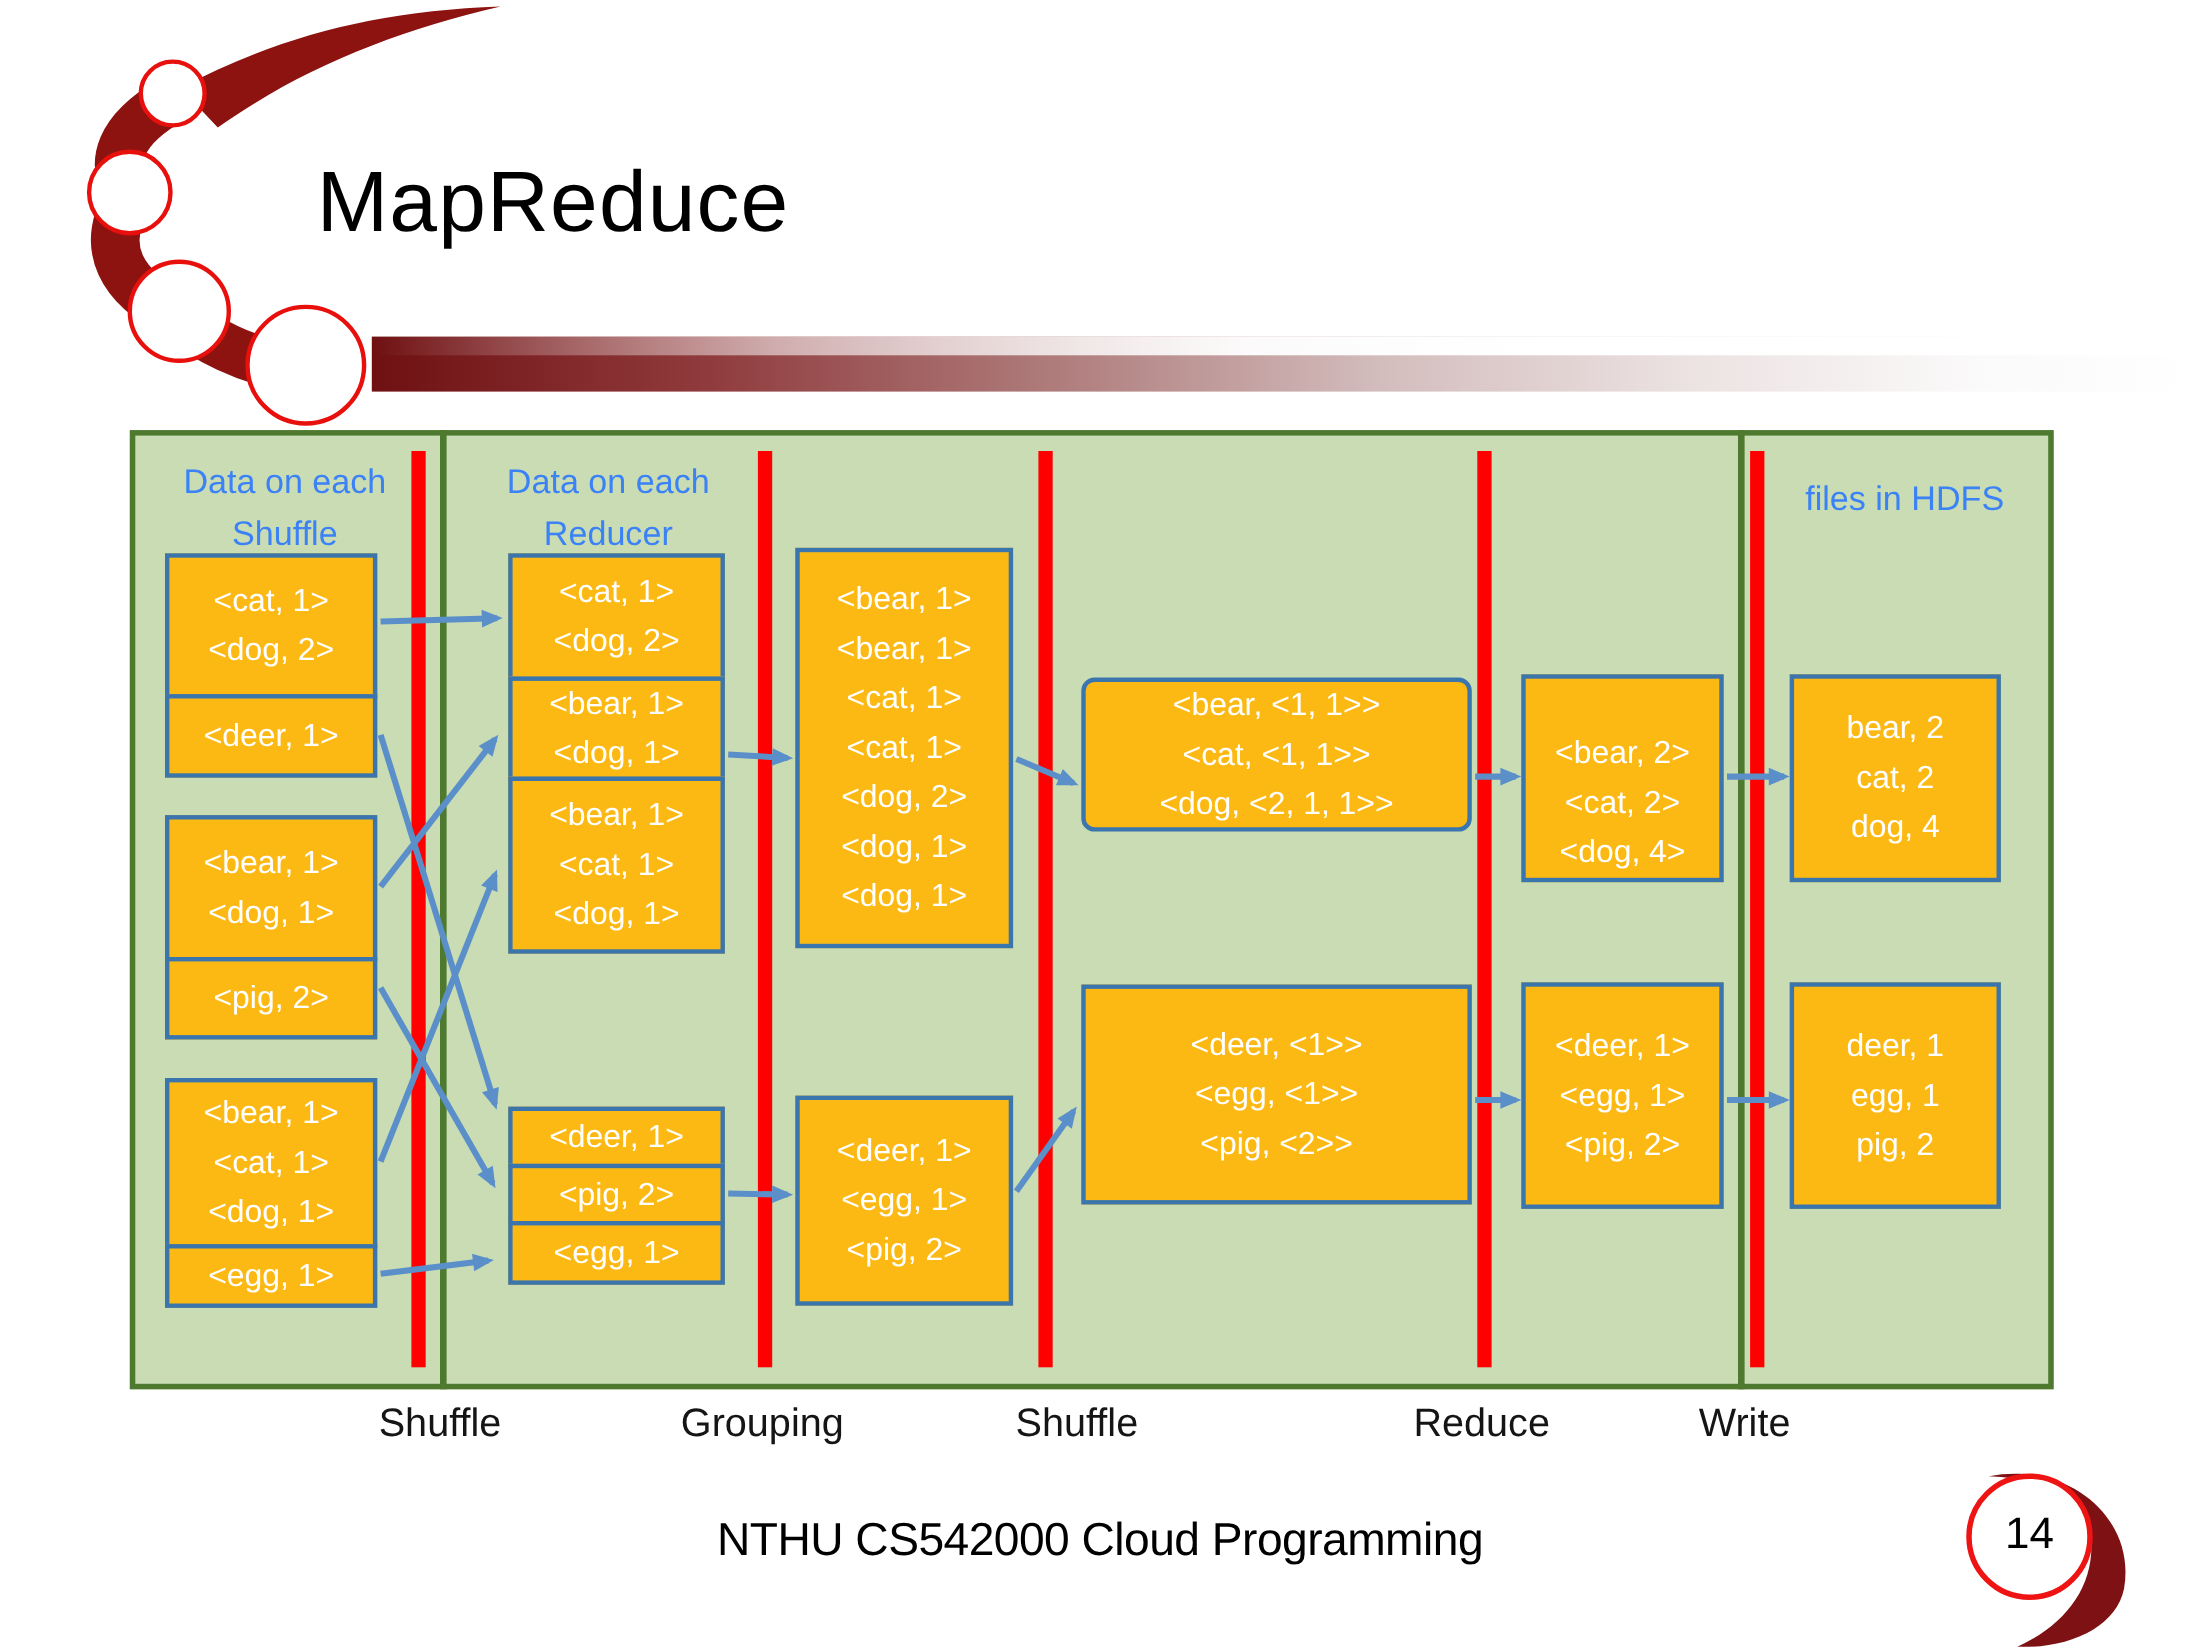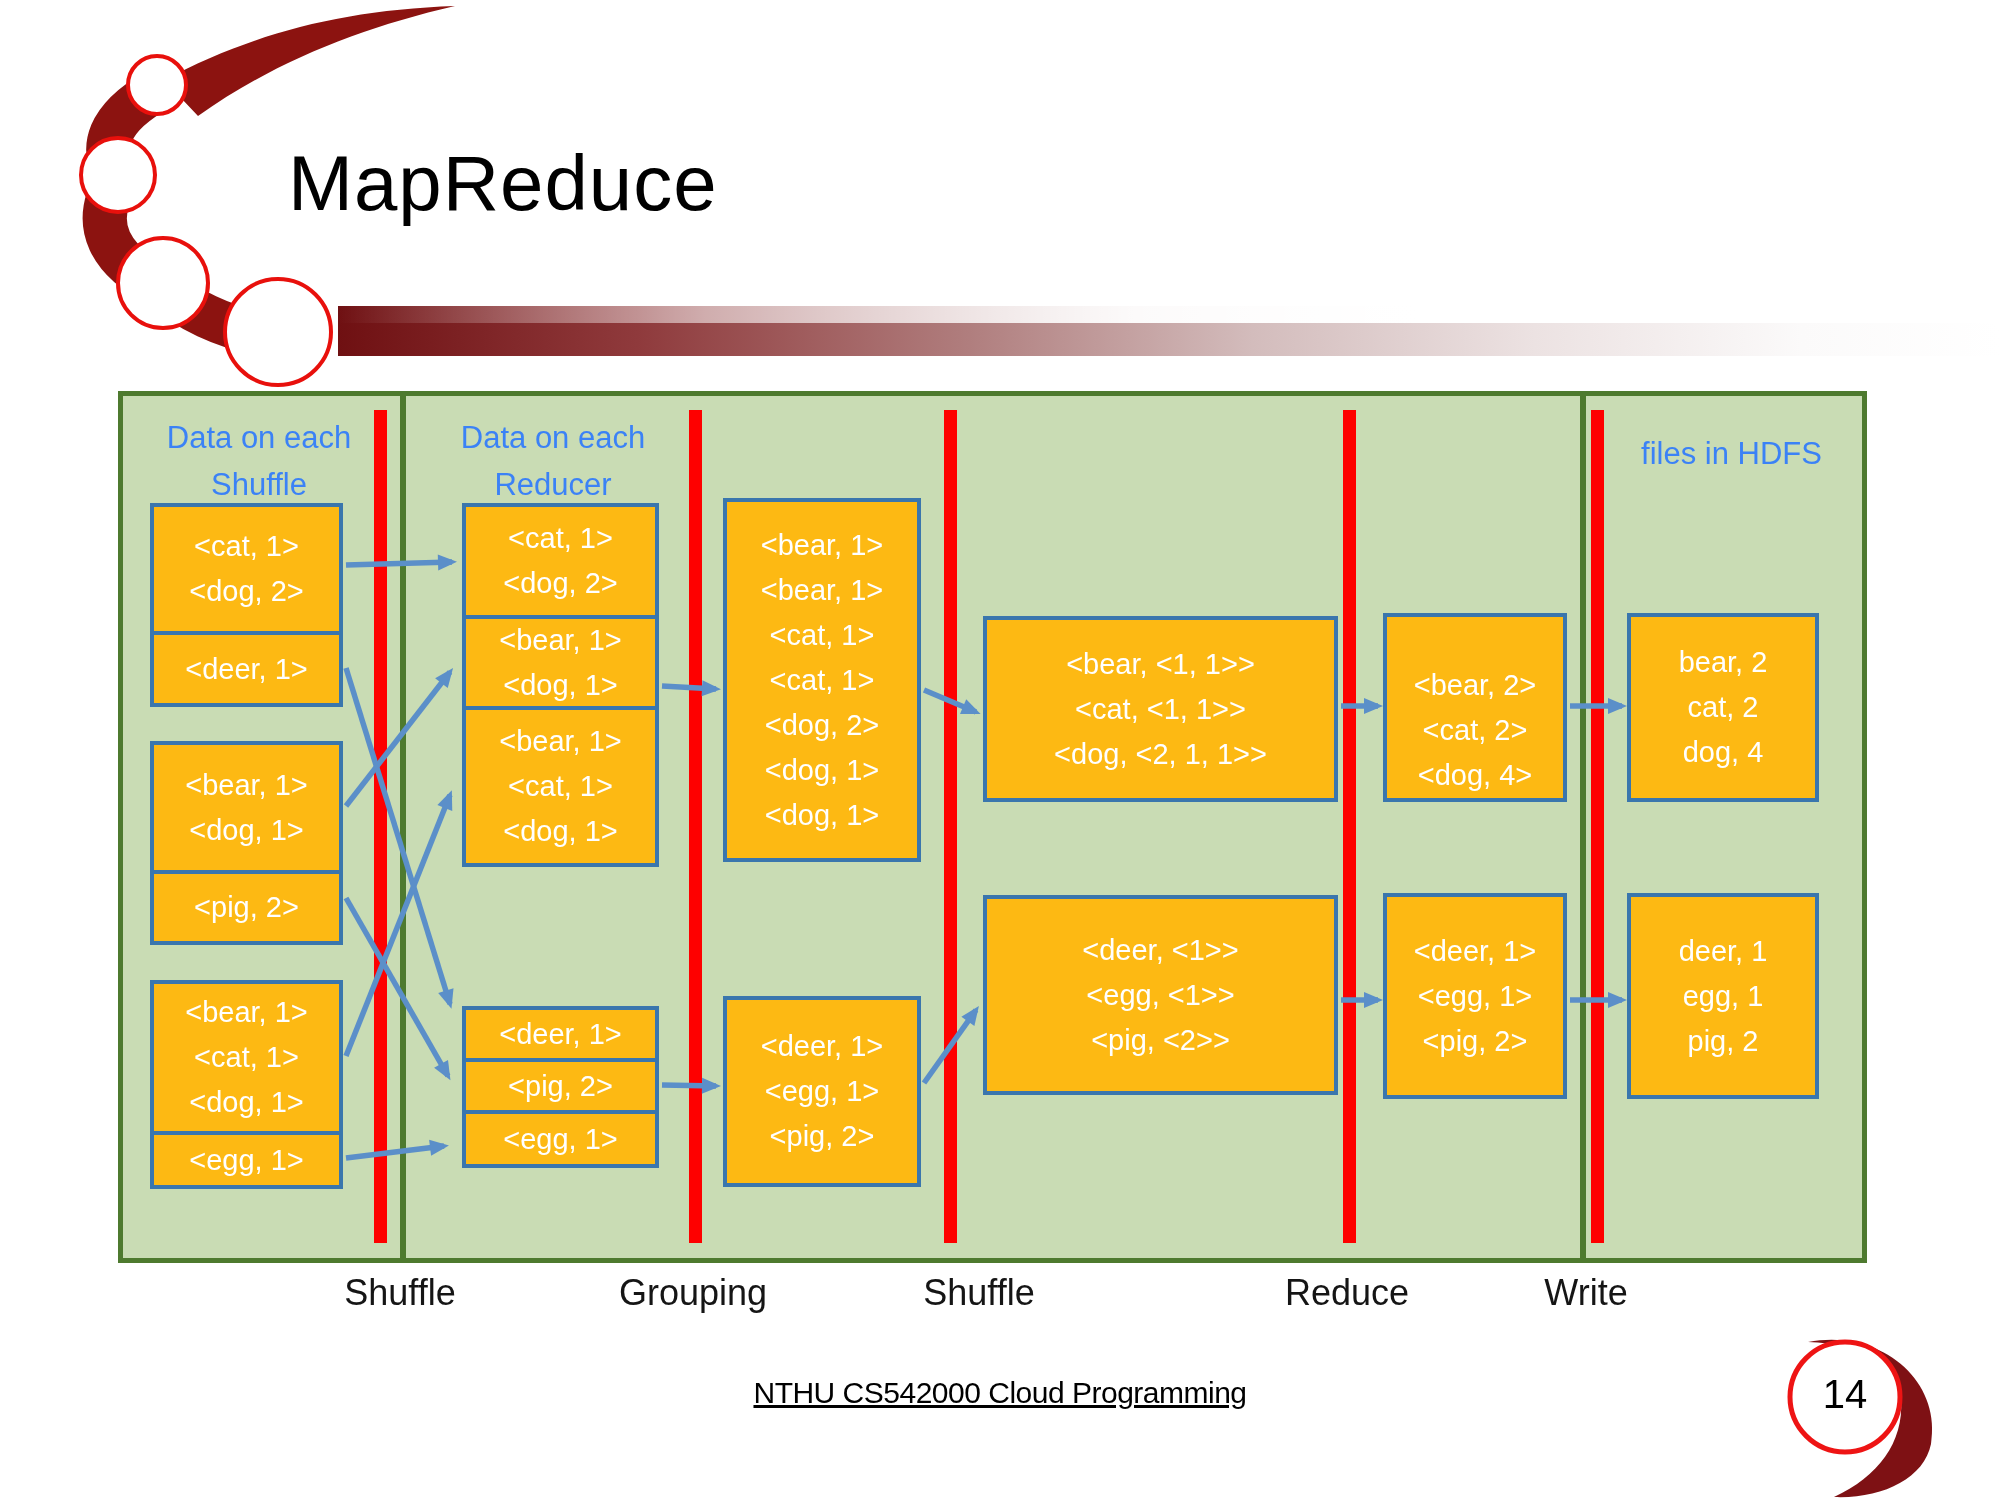--- a/index.html
+++ b/index.html
@@ -48,39 +48,39 @@
   .r1 {left:462px;top:503px;width:197px;height:116px;}
   .r2 {left:462px;top:615px;width:197px;height:95px;}
   .r3 {left:462px;top:706px;width:197px;height:161px;}
   .rb1{left:462px;top:1006px;width:197px;height:56px;}
   .rb2{left:462px;top:1058px;width:197px;height:56px;}
   .rb3{left:462px;top:1110px;width:197px;height:58px;}
   
   .s1 {left:723px;top:498px;width:198px;height:364px;}
   .s2 {left:723px;top:996px;width:198px;height:191px;}
   
-  .g1 {left:983px;top:616px;width:355px;height:186px;}
+  .g1 {left:983px;top:616px;width:355px;height:140px;border-radius:12px;}
   .g2 {left:983px;top:895px;width:355px;height:200px;}
   
   .d1 {left:1383px;top:613px;width:184px;height:189px;justify-content:flex-end;}
   .d2 {left:1383px;top:893px;width:184px;height:206px;}
   
   .w1 {left:1627px;top:613px;width:192px;height:189px;}
   .w2 {left:1627px;top:893px;width:192px;height:206px;}
 
   
   .stagelabel{top:1272px;width:240px;text-align:center;color:#151515;font-size:36px;z-index:2;}
   .sl0{left:280px;} .sl1{left:573px;} .sl2{left:859px;} .sl3{left:1227px;} .sl4{left:1466px;}
 
   
   #arrows{left:0;top:0;width:2000px;height:1500px;z-index:4;pointer-events:none;}
 
   
-  .footer{left:0;top:1376px;width:2000px;text-align:center;color:#000;font-size:30px;
-          letter-spacing:-0.5px;z-index:2;text-decoration:underline;}
+  .footer{left:0;top:1376px;width:2000px;text-align:center;color:#000;font-size:42px;
+          letter-spacing:-0.5px;z-index:2;}
 
   
   #logo{left:0;top:0;width:500px;height:420px;z-index:2;pointer-events:none;}
   #pagewidget{left:1740px;top:1300px;width:260px;height:200px;z-index:2;pointer-events:none;}
   .pagenum{left:1810px;top:1372px;width:70px;text-align:center;font-size:40px;color:#000;z-index:3;}
 </style>
 </head>
 <body>
 
 <div id="canvas">

